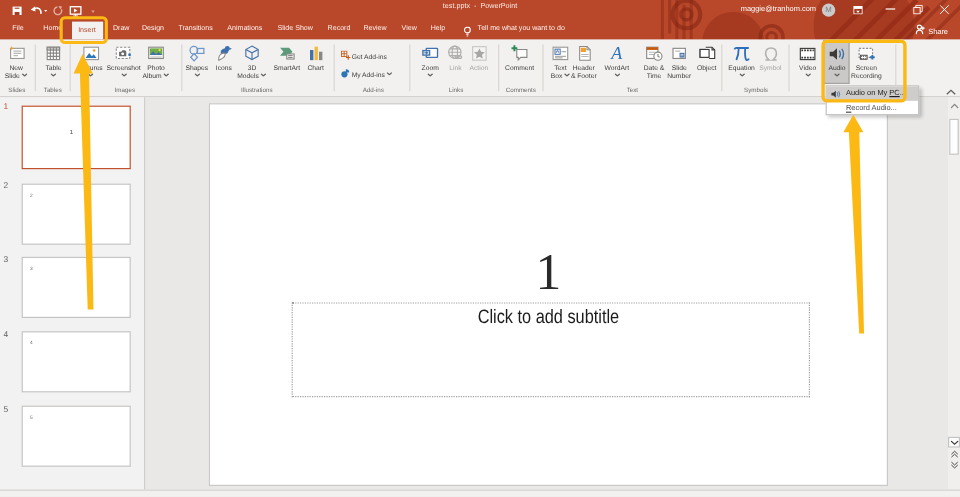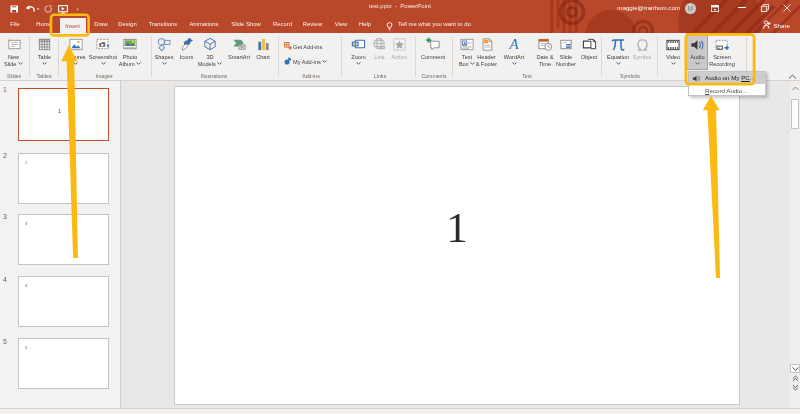--- a/index.html
+++ b/index.html
@@ -495,20 +495,23 @@
     <div style="position:absolute;left:6px;top:5.5px;font-size:4px;color:#666;">4</div>
   </div>
   <div class="thumbnum" style="top:256.5px;">5</div>
   <div class="thumb" style="top:257px;">
     <div style="position:absolute;left:6px;top:5.5px;font-size:4px;color:#666;">5</div>
   </div>
 </div>
 <div id="editor">
   <div id="slide">
     <div style="position:absolute;left:0px;top:118.5px;width:100%;text-align:center;font-family:'Liberation Serif',serif;font-size:43px;font-weight:400;color:#2a2a2a;line-height:1;">1</div>
+    <div style="position:absolute;left:68px;top:164.5px;width:432px;height:79px;border:1px dotted #9f9f9f;">
+      <div style="margin-top:2.5px;position:relative;left:-2px;text-align:center;font-size:16.2px;color:#1c1c1c;transform:scaleX(0.84);transform-origin:50% 50%;">Click to add subtitle</div>
+    </div>
   </div>
 </div>
 <div id="scroll">
   <svg class="abs" style="left:2px;top:5px" width="7" height="5" viewBox="0 0 7 5">
       <path d="M0.5 4 L3.5 1 L6.5 4" fill="none" stroke="#8a8886"></path>
     </svg>
   <div class="abs" style="left:1px;top:18px;width:8px;height:30px;background:#fdfdfd;border:1px solid #c6c4c2;"></div>
   <div class="abs" style="left:0px;top:283px;width:10px;height:9px;background:#fdfdfd;border:1px solid #c6c4c2;"></div>
   <svg class="abs" style="left:2px;top:285.5px" width="7" height="4" viewBox="0 0 7 4">
       <path d="M0.5 0.5 L3.5 3.2 L6.5 0.5" fill="none" stroke="#3f3d3b" stroke-width="0.9"></path>

